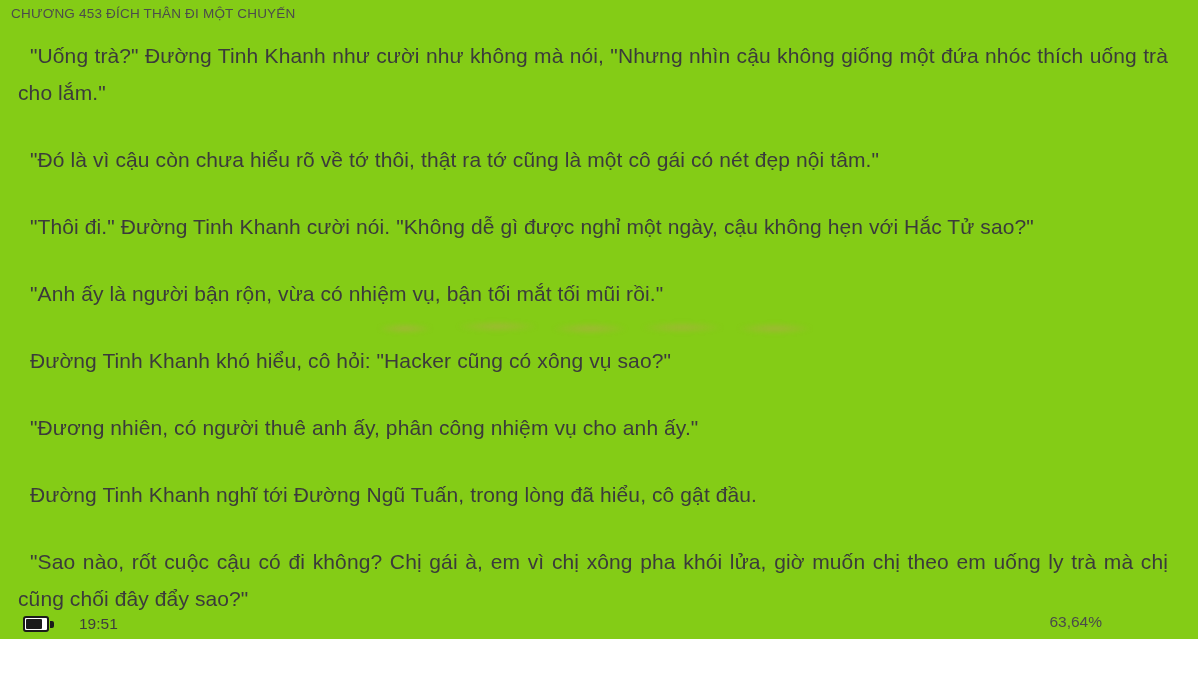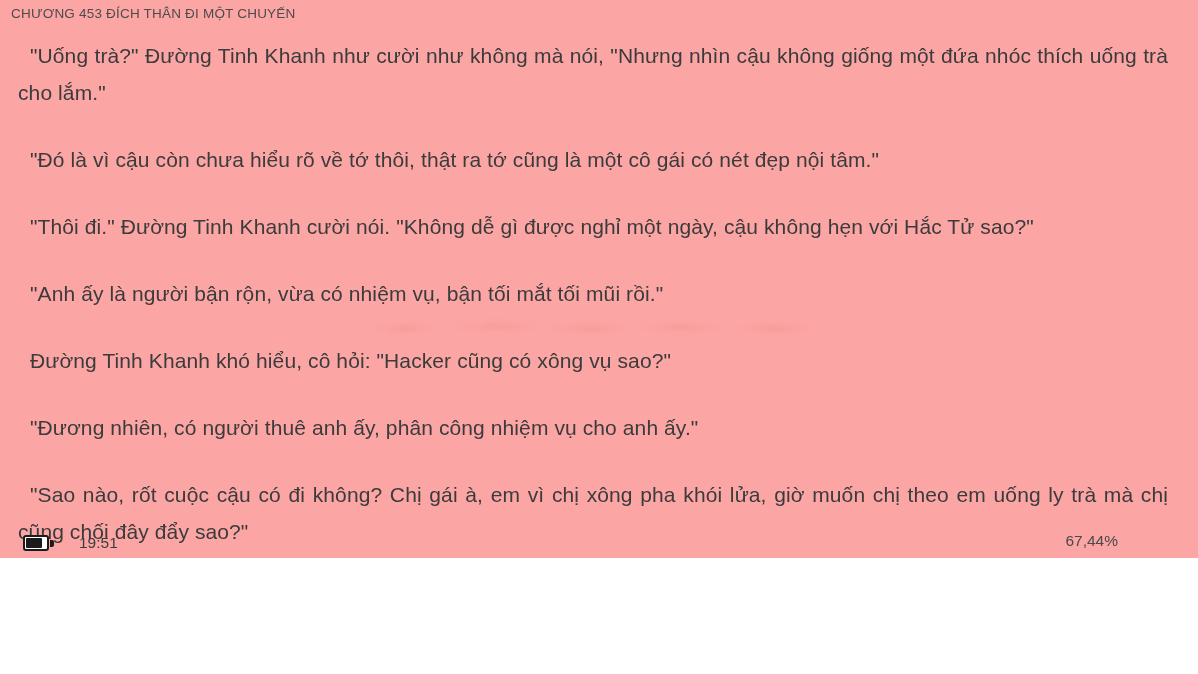--- a/index.html
+++ b/index.html
@@ -3,22 +3,22 @@
 <meta charset="utf-8">
 <style>
   html, body {
     margin: 0;
     padding: 0;
     background: #ffffff;
   }
   .page {
     position: relative;
     width: 1198px;
-    height: 558px;
-    background: #fca5a5;
+    height: 639px;
+    background: #84cc16;
     overflow: hidden;
     font-family: "Liberation Sans", "DejaVu Sans", sans-serif;
   }
   .chapter-header {
     position: absolute;
     left: 11px;
     top: 6px;
     font-size: 13.5px;
     line-height: 16px;
     letter-spacing: 0.2px;
@@ -50,21 +50,21 @@
       radial-gradient(ellipse 60px 8px at 28% 45%, rgba(224,140,128,0.30), rgba(224,140,128,0) 70%),
       radial-gradient(ellipse 55px 8px at 48% 55%, rgba(224,140,128,0.32), rgba(224,140,128,0) 70%),
       radial-gradient(ellipse 60px 8px at 68% 50%, rgba(224,140,128,0.30), rgba(224,140,128,0) 70%),
       radial-gradient(ellipse 55px 8px at 88% 55%, rgba(224,140,128,0.33), rgba(224,140,128,0) 70%);
     filter: blur(2px);
     pointer-events: none;
   }
   .status-bar {
     position: absolute;
     left: 0;
-    right: 0;
+    right: 16px;
     bottom: 0;
     height: 40px;
   }
   .status-left {
     position: absolute;
     left: 23px;
     bottom: 6px;
     display: flex;
     align-items: center;
   }
@@ -116,31 +116,32 @@
 
   <div class="chapter-header">CHƯƠNG 453 ĐÍCH THÂN ĐI MỘT CHUYẾN</div>
 
   <div class="content">
       <p>"Uống trà?" Đường Tinh Khanh như cười như không mà nói, "Nhưng nhìn cậu không giống một đứa nhóc thích uống trà cho lắm."</p>
       <p>"Đó là vì cậu còn chưa hiểu rõ về tớ thôi, thật ra tớ cũng là một cô gái có nét đẹp nội tâm."</p>
       <p>"Thôi đi." Đường Tinh Khanh cười nói. "Không dễ gì được nghỉ một ngày, cậu không hẹn với Hắc Tử sao?"</p>
       <p>"Anh ấy là người bận rộn, vừa có nhiệm vụ, bận tối mắt tối mũi rồi."</p>
       <p>Đường Tinh Khanh khó hiểu, cô hỏi: "Hacker cũng có xông vụ sao?"</p>
       <p>"Đương nhiên, có người thuê anh ấy, phân công nhiệm vụ cho anh ấy."</p>
+      <p>Đường Tinh Khanh nghĩ tới Đường Ngũ Tuấn, trong lòng đã hiểu, cô gật đầu.</p>
       <p>"Sao nào, rốt cuộc cậu có đi không? Chị gái à, em vì chị xông pha khói lửa, giờ muốn chị theo em uống ly trà mà chị cũng chối đây đẩy sao?"</p>
     </div>
 
   <div class="watermark"></div>
 
   <div class="status-bar">
     <div class="status-left">
       <div class="battery">
         <div class="batt-body">
           <div class="batt-fill"></div>
         </div>
         <div class="batt-nub"></div>
       </div>
       <div class="clock-time">19:51</div>
     </div>
-    <div class="progress">67,44%</div>
+    <div class="progress">63,64%</div>
   </div>
 
 </div>
 
 </body></html>

